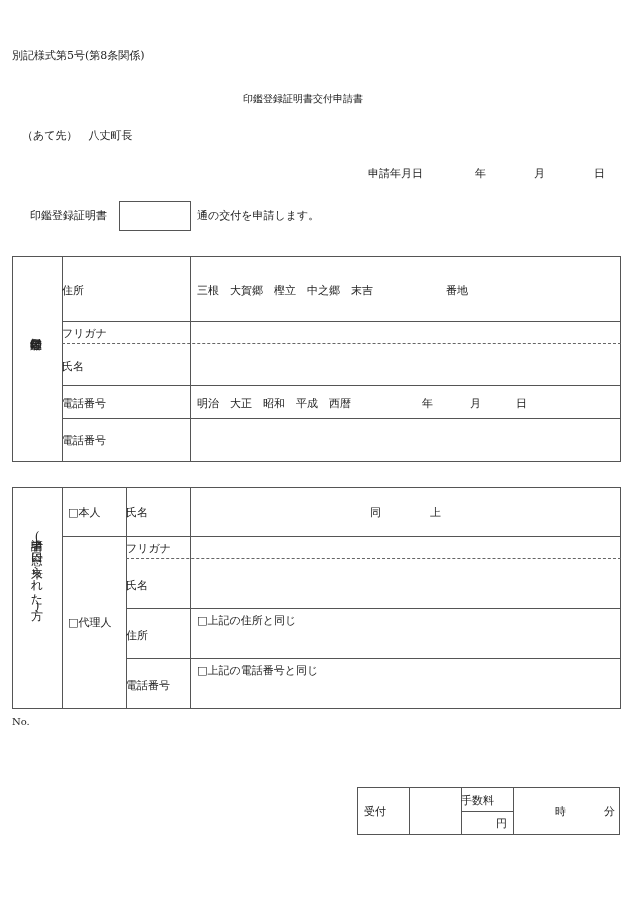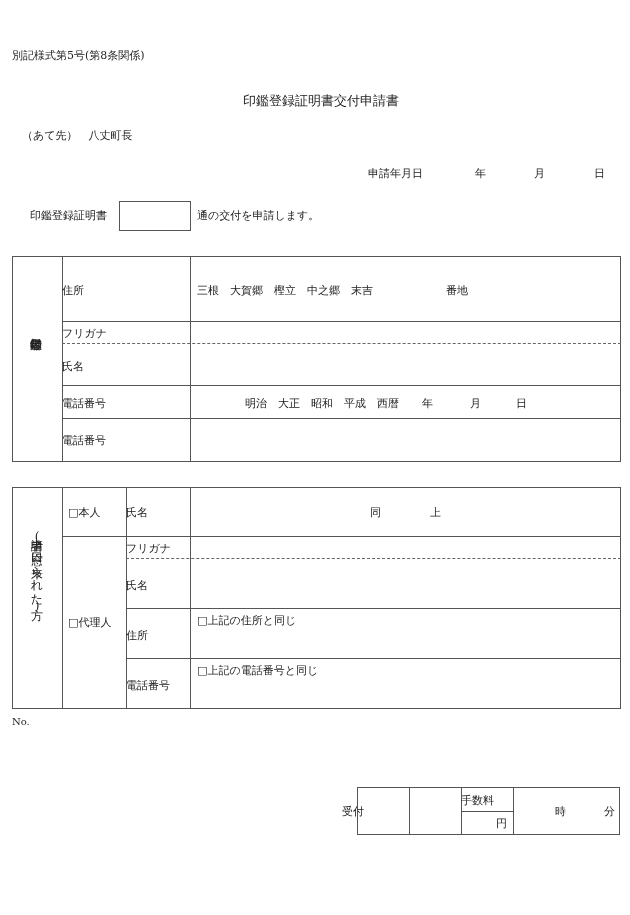--- a/index.html
+++ b/index.html
@@ -9,21 +9,21 @@
   .ln{position:absolute;background:#555;}
   .dash{position:absolute;height:0;border-top:1px dashed #666;}
   .box{position:absolute;border:1px solid #555;box-sizing:border-box;}
   .vert{position:absolute;writing-mode:vertical-rl;text-orientation:upright;letter-spacing:0px;line-height:1;}
   .c{text-align:left;}
 </style>
 </head>
 <body>
 
 <div class="abs" style="left:12px;top:48px;">別記様式第5号(第8条関係)</div>
-<div class="abs" style="left:243px;top:92px;font-size:13px;">印鑑登録証明書交付申請書</div>
+<div class="abs" style="left:243px;top:92px;font-size:10px;">印鑑登録証明書交付申請書</div>
 <div class="abs" style="left:22px;top:128px;">（あて先）　八丈町長</div>
 
 <div class="abs" style="left:368px;top:166px;text-align:center;">申請年月日</div>
 <div class="abs" style="left:475px;top:166px;">年</div>
 <div class="abs" style="left:534px;top:166px;">月</div>
 <div class="abs" style="left:594px;top:166px;">日</div>
 
 <div class="abs" style="left:30px;top:208px;text-align:right;">印鑑登録証明書</div>
 <div class="box" style="left:119px;top:201px;width:72px;height:30px;"></div>
 <div class="abs" style="left:197px;top:208px;">通の交付を申請します。</div>
@@ -43,21 +43,21 @@
   <div class="abs" style="left:197px;top:283px;">三根　大賀郷　樫立　中之郷　末吉</div>
   <div class="abs" style="left:446px;top:283px;">番地</div>
 
   <div class="abs c" style="left:62px;width:128px;top:326px;">フリガナ</div>
   <div class="abs" style="left:191px;top:322px;width:429px;height:20px;"></div>
 
   <div class="abs c" style="left:62px;width:128px;top:359px;">氏名</div>
   <div class="abs" style="left:191px;top:344px;width:429px;height:40px;"></div>
 
   <div class="abs c" style="left:62px;width:128px;top:396px;">電話番号</div>
-  <div class="abs" style="left:197px;top:396px;margin-left:48px;">明治　大正　昭和　平成　西暦</div>
+  <div class="abs" style="left:197px;top:396px;">明治　大正　昭和　平成　西暦</div>
   <div class="abs" style="left:422px;top:396px;">年</div>
   <div class="abs" style="left:470px;top:396px;">月</div>
   <div class="abs" style="left:516px;top:396px;">日</div>
 
   <div class="abs c" style="left:62px;width:128px;top:433px;">電話番号</div>
   <div class="abs" style="left:191px;top:419px;width:429px;height:42px;"></div>
 </div>
 
 <div>
   <div class="box" style="left:12px;top:487px;width:609px;height:222px;"></div>
@@ -93,18 +93,18 @@
 
 <div class="abs" style="left:12px;top:716px;font-size:10px;">No.</div>
 
 <div>
   <div class="box" style="left:357px;top:787px;width:263px;height:48px;"></div>
   <div class="ln" style="left:409px;top:787px;width:1px;height:48px;"></div>
   <div class="ln" style="left:461px;top:787px;width:1px;height:48px;"></div>
   <div class="ln" style="left:513px;top:787px;width:1px;height:48px;"></div>
   <div class="ln" style="left:461px;top:811px;width:52px;height:1px;"></div>
 
-  <div class="abs c" style="left:342px;width:52px;top:804px;">受付</div>
+  <div class="abs c" style="left:364px;width:52px;top:804px;">受付</div>
   <div class="abs c" style="left:461px;width:52px;top:793px;">手数料</div>
   <div class="abs" style="left:496px;top:816px;">円</div>
   <div class="abs" style="left:555px;top:804px;">時</div>
   <div class="abs" style="left:604px;top:804px;">分</div>
 </div>
 
 </body></html>

